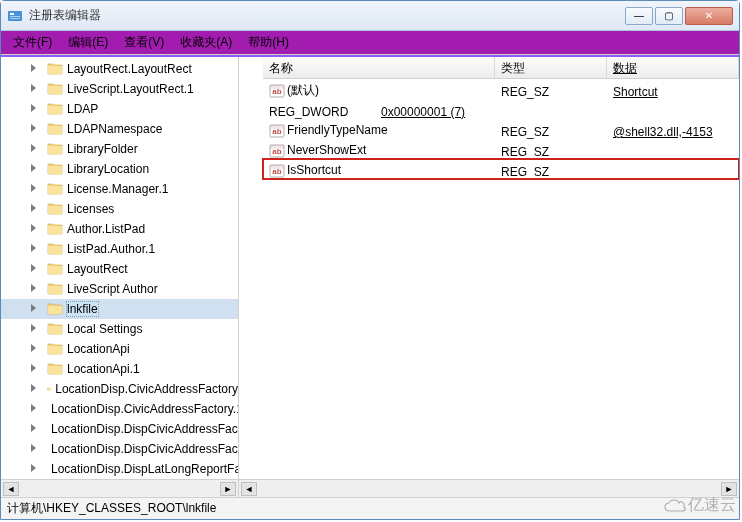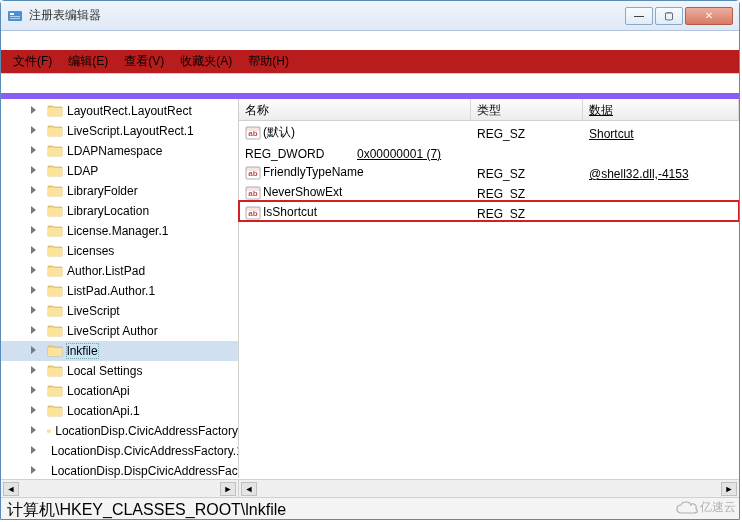--- a/index.html
+++ b/index.html
@@ -1,50 +1,50 @@
 <!DOCTYPE html>
 <html><head>
 <meta charset="utf-8">
 <style>
 * { box-sizing: border-box; margin: 0; padding: 0; font-family: "Microsoft YaHei", "Segoe UI", Tahoma, sans-serif; }
 body { background: #fff; width: 742px; height: 522px; overflow: hidden; position: relative; }
-.window { width: 740px; height: 520px; border: 1px solid #5a8ab8; border-radius: 4px 4px 0 0; background: #fff; display: flex; flex-direction: column; position: relative; gap: 19px; }
+.window { width: 740px; height: 520px; border: 1px solid #5a8ab8; border-radius: 4px 4px 0 0; background: #fff; display: flex; flex-direction: column; position: relative; }
 .titlebar { height: 30px; background: linear-gradient(#f0f5fb, #dfe9f5); display: flex; align-items: center; padding: 0 6px; border-bottom: 1px solid #b0c4de; }
 .titlebar-icon { width: 16px; height: 16px; margin-right: 6px; }
 .titlebar-title { font-size: 12px; color: #333; flex: 1; }
 .win-controls { display: flex; gap: 2px; }
 .win-btn { width: 28px; height: 18px; border: 1px solid #8aa8c8; border-radius: 2px; background: linear-gradient(#f8fbfe,#e0ecf7); display:flex; align-items:center; justify-content:center; font-size:10px; cursor:pointer; }
 .win-btn.close { width: 48px; background: linear-gradient(#ecaea0,#d67b64); border-color:#b85c4a; color:#fff; }
-.menubar { height: 24px; background: #b91c1c; display: flex; align-items: center; padding: 0 4px; font-size: 12px; border-bottom: 1px solid #d0d0d0; }
+.menubar { height: 24px; background: #a21caf; display: flex; align-items: center; padding: 0 4px; font-size: 12px; border-bottom: 1px solid #d0d0d0; }
 .menubar span { padding: 2px 8px; cursor: pointer; }
-.content { flex: 1; display: flex; border-top: 6px solid #8b5cf6; overflow: hidden; }
+.content { flex: 1; display: flex; border-top: 2px solid #8b5cf6; overflow: hidden; }
 .tree-pane { width: 238px; border-right: 1px solid #d0d0d0; overflow-y: auto; overflow-x: auto; background:#fff; padding-top:2px;}
 .tree-item { display: flex; align-items: center; height: 20px; font-size: 12px; color: #000; padding-left: 46px; position: relative; white-space: nowrap; cursor:pointer;}
 .tree-item.selected { background: #d0e0f0; }
 .tree-item.selected .label { background:#cde4f7; outline:1px dotted #7aa; }
 .expander { position:absolute; left:30px; top:5px; width:0; height:0; border-top:4px solid transparent; border-bottom:4px solid transparent; border-left:5px solid #7a7a7a; cursor:pointer;}
 .folder-icon { width:16px; height:14px; margin-right:4px; }
-.list-pane { flex: 1; background: #fff; display:flex; flex-direction:column; position:relative;}
+.list-pane { flex: 1; background: #fff; display:flex; flex-direction:column; position:relative;margin-left:24px;}
 .list-header { display:flex; height:22px; background:linear-gradient(#fdfdfd,#ececec); border-bottom:1px solid #d0d0d0; font-size:12px;}
 .list-header div { padding:3px 6px; border-right:1px solid #d8d8d8; }
 .col-name { width:232px; }
 .col-type { width:112px; }
 .col-data { flex:1;text-decoration:underline; }
 .list-body { flex:1; }
 .list-row { display:flex; height:20px; font-size:12px; align-items:flex-end;}
 .list-row.highlighted { outline:2px solid #d02020; outline-offset:-1px;}
 .list-row > div { padding:0 6px; }
 .val-icon { width:16px; height:16px; margin-right:2px; display:inline-block; vertical-align:middle;}
-.statusbar { height:22px; border-top:1px solid #d0d0d0; font-size:16px; padding:2px 6px; background:#f4f4f4;}
+.statusbar { height:22px; border-top:1px solid #d0d0d0; font-size:12px; padding:2px 6px; background:#f4f4f4;}
 .scroll-corner { position:absolute; bottom:22px; left:0; right:0; height:18px; background:#f0f0f0; border-top:1px solid #d0d0d0; display:flex;}
 .scroll-seg { width:238px; border-right:1px solid #d0d0d0; display:flex; align-items:center; padding:0 2px; gap:2px;}
 .scroll-seg2 { flex:1; display:flex; align-items:center; padding:0 2px; gap:2px;}
 .sc-btn { width:16px; height:14px; background:#e4e4e4; border:1px solid #c0c0c0; font-size:9px; display:flex;align-items:center;justify-content:center;}
 .sc-track { flex:1; height:14px; background:#efefef;}
-.watermark { position:absolute; right:6px; bottom:6px; font-size:12px; color:#b0b0b0; display:flex; align-items:center; gap:2px; pointer-events:none;}
+.watermark { position:absolute; right:6px; bottom:6px; font-size:16px; color:#b0b0b0; display:flex; align-items:center; gap:2px; pointer-events:none;}
 </style>
 </head>
 <body>
 
 <div class="window">
 
   <div class="titlebar">
     <svg class="titlebar-icon" viewBox="0 0 16 16">
         <rect x="1" y="3" width="14" height="10" fill="#4a90d9" rx="1"></rect>
         <rect x="3" y="5" width="4" height="2" fill="#fff"></rect>
@@ -84,36 +84,36 @@
             <path d="M1 4 L15 4 L15 12 L1 12 Z" fill="#fbe39b"></path>
           </svg>
           <span class="label">LiveScript.LayoutRect.1</span>
         </div>
         <div class="tree-item">
           <span class="expander"></span>
           <svg class="folder-icon" viewBox="0 0 16 14">
             <path d="M1 2 L6 2 L7 3 L15 3 L15 12 L1 12 Z" fill="#f4d47c" stroke="#c9a94a" stroke-width="0.6"></path>
             <path d="M1 4 L15 4 L15 12 L1 12 Z" fill="#fbe39b"></path>
           </svg>
+          <span class="label">LDAP</span>
+        </div>
+        <div class="tree-item">
+          <span class="expander"></span>
+          <svg class="folder-icon" viewBox="0 0 16 14">
+            <path d="M1 2 L6 2 L7 3 L15 3 L15 12 L1 12 Z" fill="#f4d47c" stroke="#c9a94a" stroke-width="0.6"></path>
+            <path d="M1 4 L15 4 L15 12 L1 12 Z" fill="#fbe39b"></path>
+          </svg>
           <span class="label">LDAPNamespace</span>
         </div>
         <div class="tree-item">
           <span class="expander"></span>
           <svg class="folder-icon" viewBox="0 0 16 14">
             <path d="M1 2 L6 2 L7 3 L15 3 L15 12 L1 12 Z" fill="#f4d47c" stroke="#c9a94a" stroke-width="0.6"></path>
             <path d="M1 4 L15 4 L15 12 L1 12 Z" fill="#fbe39b"></path>
           </svg>
-          <span class="label">LDAP</span>
-        </div>
-        <div class="tree-item">
-          <span class="expander"></span>
-          <svg class="folder-icon" viewBox="0 0 16 14">
-            <path d="M1 2 L6 2 L7 3 L15 3 L15 12 L1 12 Z" fill="#f4d47c" stroke="#c9a94a" stroke-width="0.6"></path>
-            <path d="M1 4 L15 4 L15 12 L1 12 Z" fill="#fbe39b"></path>
-          </svg>
           <span class="label">LibraryFolder</span>
         </div>
         <div class="tree-item">
           <span class="expander"></span>
           <svg class="folder-icon" viewBox="0 0 16 14">
             <path d="M1 2 L6 2 L7 3 L15 3 L15 12 L1 12 Z" fill="#f4d47c" stroke="#c9a94a" stroke-width="0.6"></path>
             <path d="M1 4 L15 4 L15 12 L1 12 Z" fill="#fbe39b"></path>
           </svg>
           <span class="label">LibraryLocation</span>
         </div>
@@ -148,21 +148,21 @@
             <path d="M1 4 L15 4 L15 12 L1 12 Z" fill="#fbe39b"></path>
           </svg>
           <span class="label">ListPad.Author.1</span>
         </div>
         <div class="tree-item">
           <span class="expander"></span>
           <svg class="folder-icon" viewBox="0 0 16 14">
             <path d="M1 2 L6 2 L7 3 L15 3 L15 12 L1 12 Z" fill="#f4d47c" stroke="#c9a94a" stroke-width="0.6"></path>
             <path d="M1 4 L15 4 L15 12 L1 12 Z" fill="#fbe39b"></path>
           </svg>
-          <span class="label">LiveScript</span>
+          <span class="label">LayoutRect</span>
         </div>
         <div class="tree-item">
           <span class="expander"></span>
           <svg class="folder-icon" viewBox="0 0 16 14">
             <path d="M1 2 L6 2 L7 3 L15 3 L15 12 L1 12 Z" fill="#f4d47c" stroke="#c9a94a" stroke-width="0.6"></path>
             <path d="M1 4 L15 4 L15 12 L1 12 Z" fill="#fbe39b"></path>
           </svg>
           <span class="label">LiveScript Author</span>
         </div>
         <div class="tree-item selected">

